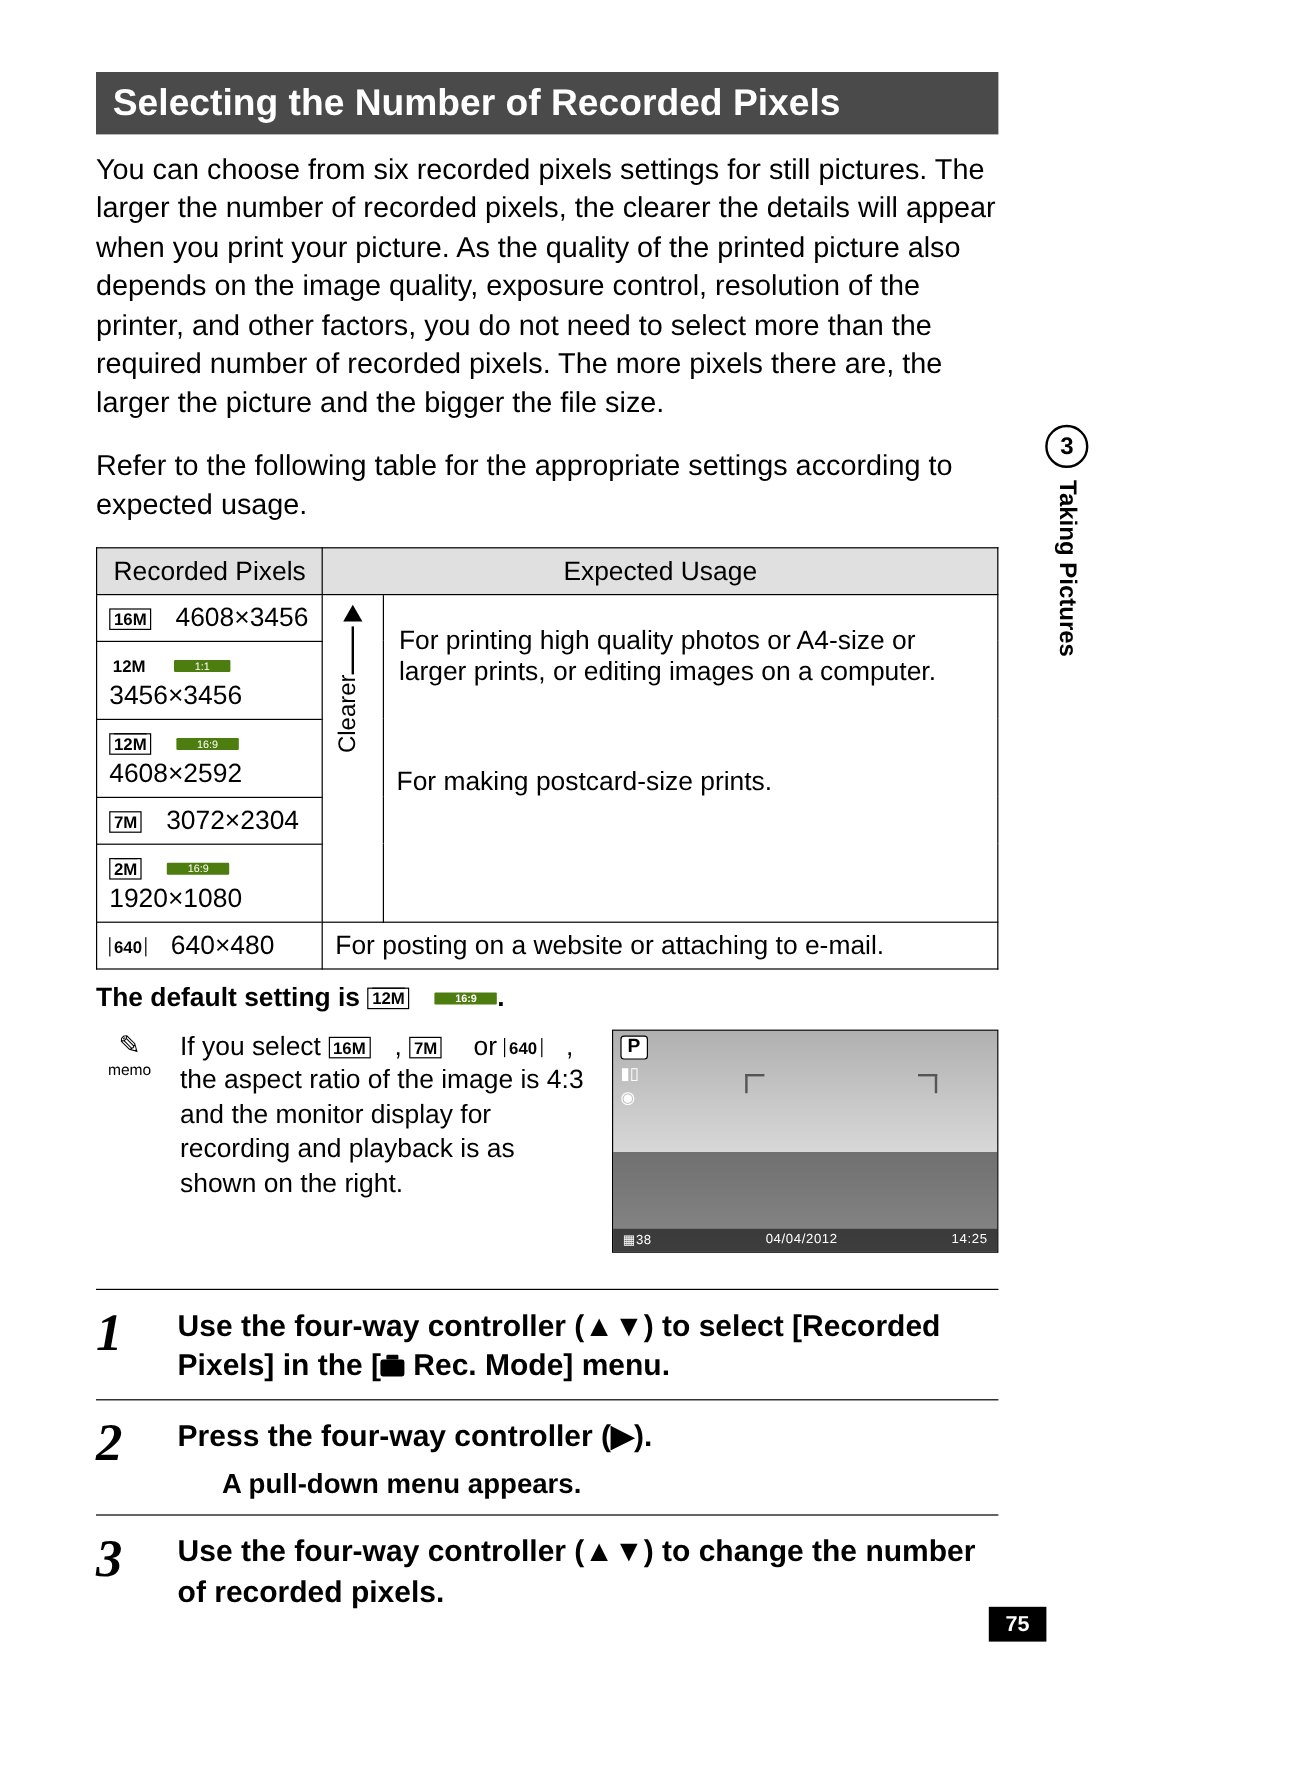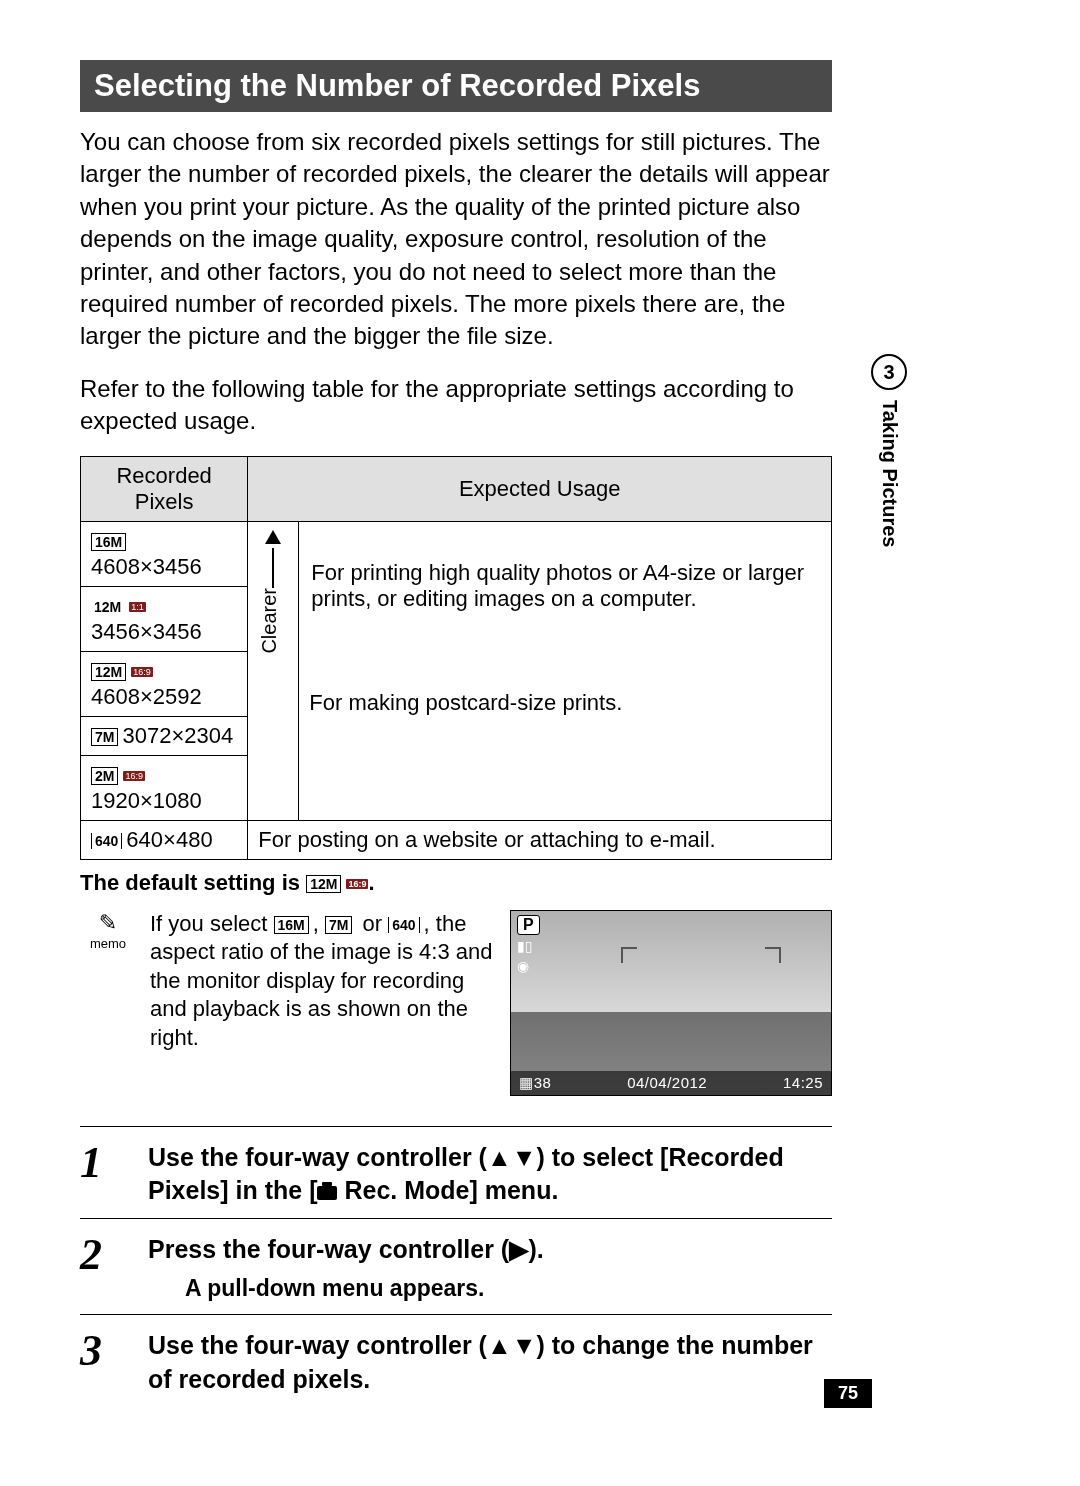--- a/index.html
+++ b/index.html
@@ -44,30 +44,30 @@
     font-weight: normal;
     text-align: center;
   }
   .res-icon {
     display: inline-block;
     border: 1px solid #000;
     font-size: 14px;
     padding: 0 3px;
     line-height: 16px;
     vertical-align: middle;
-    margin-right: 4px;
+    margin-right: 20px;
     font-weight: bold;
   }
   .res-icon.noborder { border: none; }
   .sub-icon {
     display:inline-block;
-    background: #7f1d1d;
+    background: #4d7c0f;
     color: #fff;
     font-size: 9px;
-    padding: 0 2px;
+    padding: 0 17px;
     vertical-align: middle;
     margin-left: 1px;
     border-radius: 1px;
   }
   .clearer-cell {
     width: 30px;
     text-align: center;
     position: relative;
   }
   .clearer-label {
@@ -128,21 +128,21 @@
     font-size: 14px; line-height: 18px;
   }
   .screenshot .p-badge {
     display:inline-block; background:#fff; color:#000;
     border:1px solid #000; padding:0 5px; font-weight:bold;
     border-radius:3px; font-size:16px;
   }
   .screenshot .bar {
     position:absolute; left:0; right:0; bottom:0;
     background: rgba(0,0,0,0.55);
-    color:#fff; font-size:15px;
+    color:#fff; font-size:11px;
     padding: 3px 8px;
     display:flex; justify-content:space-between;
     letter-spacing: 0.5px;
   }
   .screenshot .corner {
     position:absolute;
     width:14px; height:14px;
     border: 2px solid #555;
   }
   .steps {
@@ -192,21 +192,21 @@
   }
   .side-label {
     writing-mode: vertical-rl;
     font-size: 20px;
     font-weight: bold;
     margin: 0 auto;
   }
   .footer {
     position: absolute;
     right: 40px;
-    bottom: 38px;
+    bottom: 26px;
     background: #000;
     color: #fff;
     font-size: 18px;
     font-weight: bold;
     padding: 4px 14px;
   }
   .cam-icon {
     display:inline-block; width:20px; height:14px;
     background:#000; border-radius:2px;
     position:relative; vertical-align:middle;

